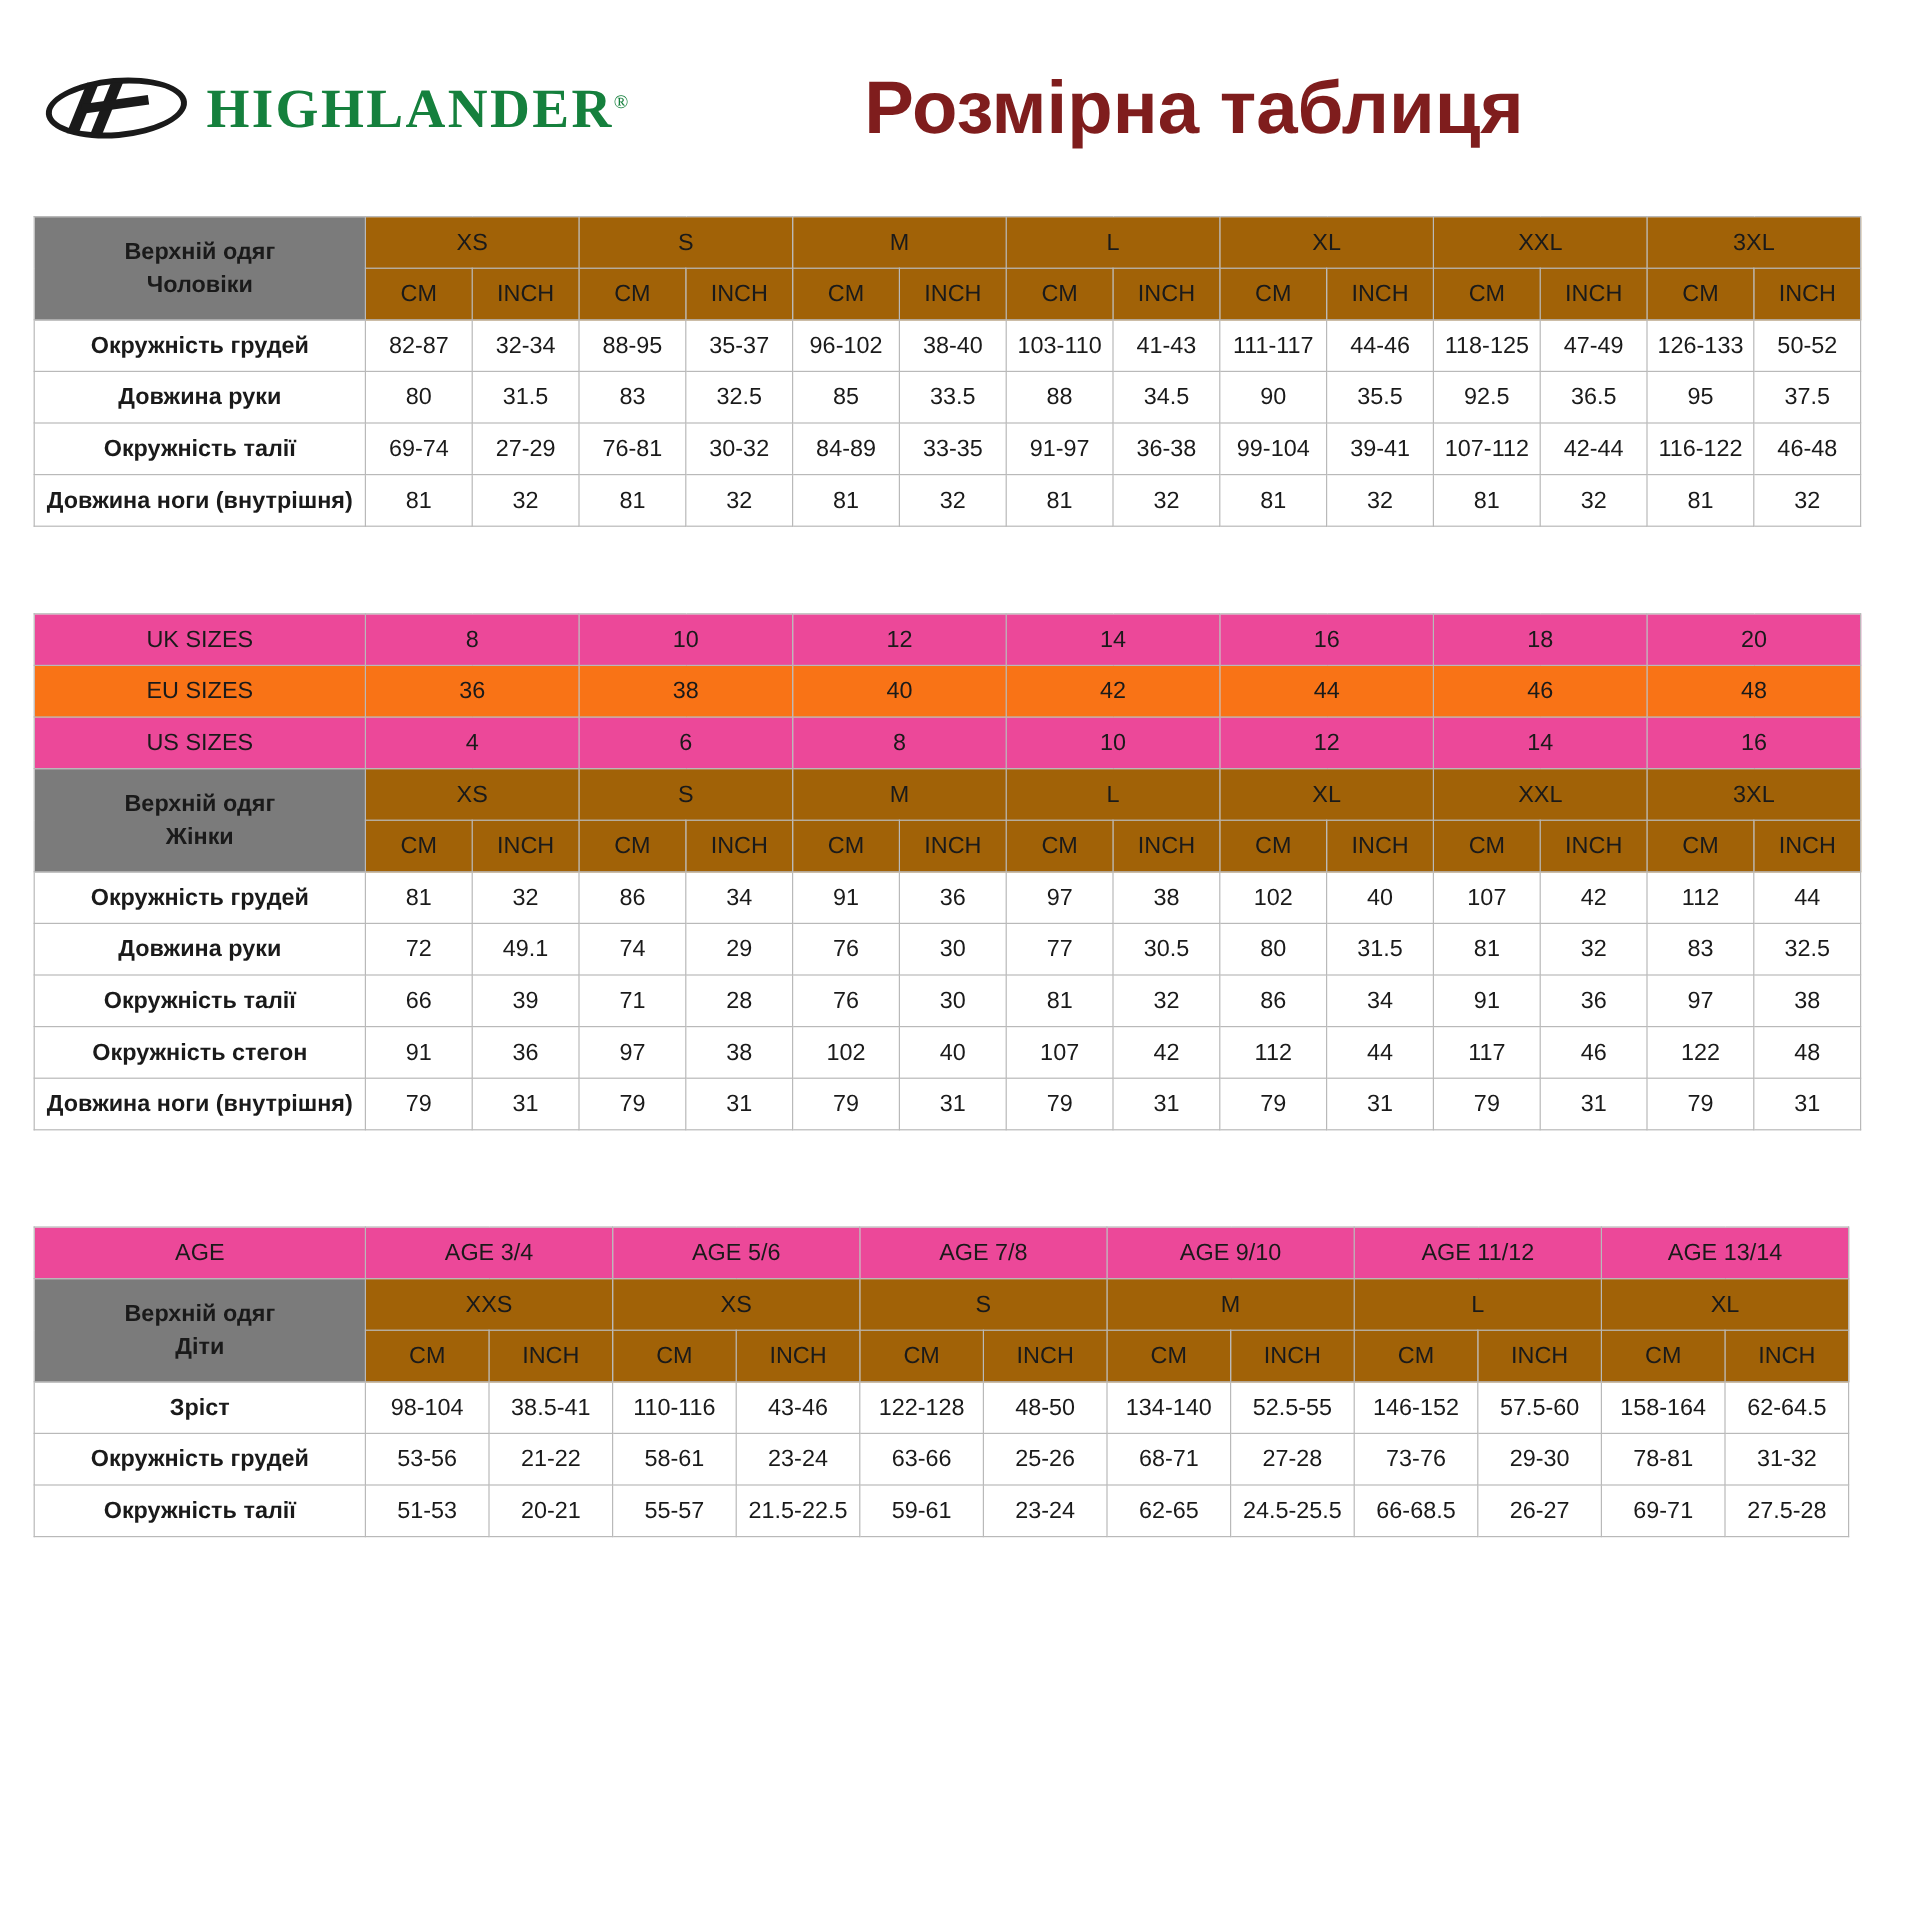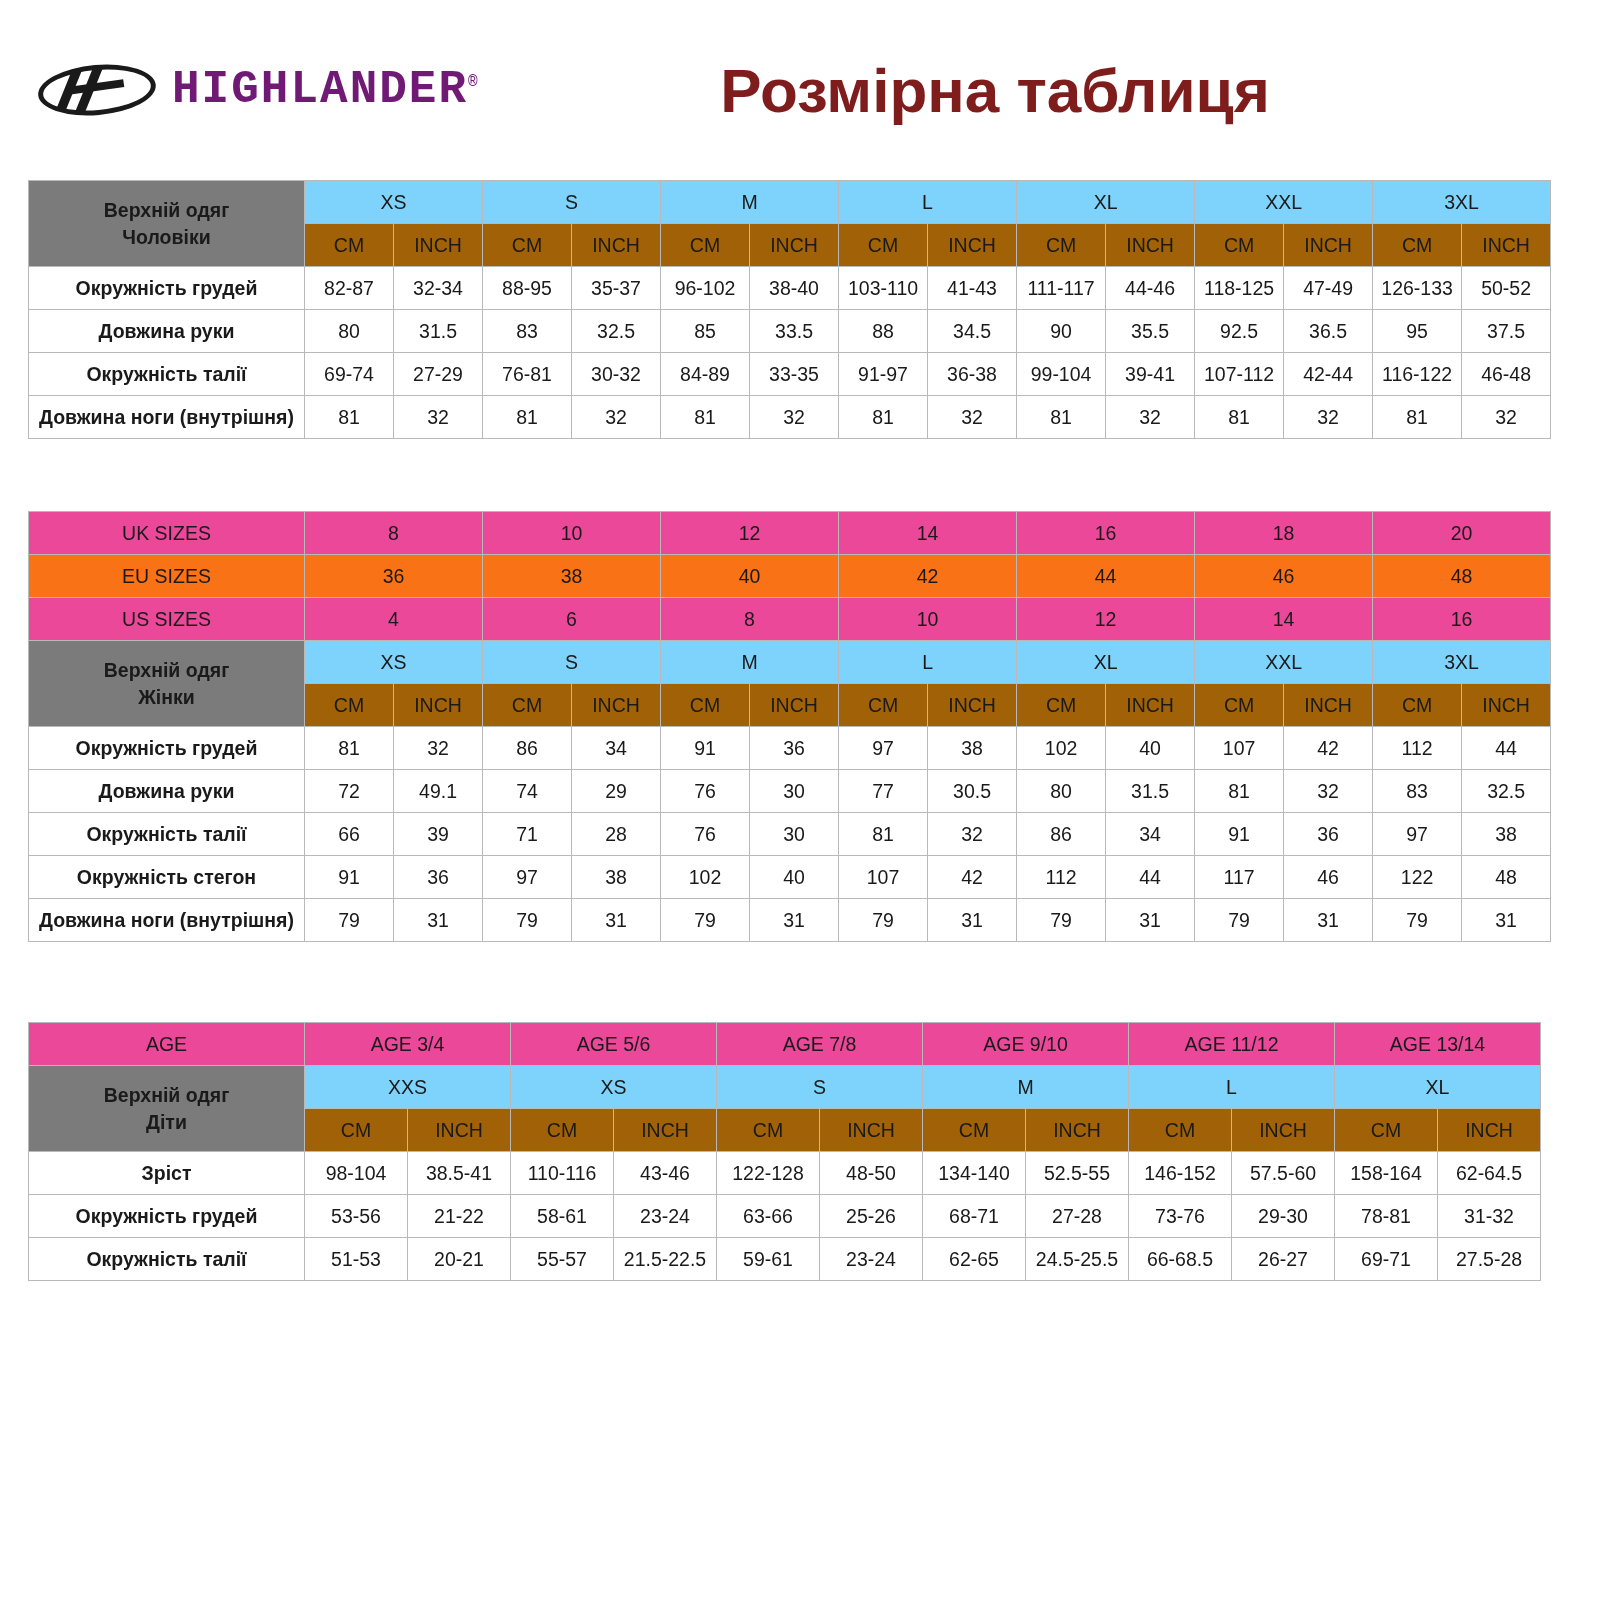--- a/index.html
+++ b/index.html
@@ -69,23 +69,23 @@
     position: absolute;
     left: 30px; top: 24px;
     width: 56px; height: 8px;
     background: #1a1a1a;
     transform: rotate(-8deg);
   }
   .logo-text {
     font-size: 46px;
     font-weight: bold;
     letter-spacing: 2px;
-    color: #701a75;
+    color: #15803d;
     position: relative;
-    font-family: Liberation Mono, monospace;
+    font-family: Liberation Serif, serif;
   }
   .logo-reg {
     font-size: 16px;
     vertical-align: super;
     font-weight: normal;
   }
   .doc-title {
     flex: 1;
     text-align: center;
     font-size: 62px;
@@ -126,21 +126,21 @@
     text-align: center;
   }
   td.grey {
     background: #f97316;
     font-weight: normal;
   }
   td.lightgrey {
     background: #ec4899;
   }
   td.size-label {
-    background: #7dd3fc;
+    background: #a16207;
     font-size: 20px;
   }
   td.unit {
     background: #a16207;
     font-size: 18px;
   }
   .spacer-1 { height: 72px; }
   .spacer-2 { height: 80px; }
 </style>
 </head>

